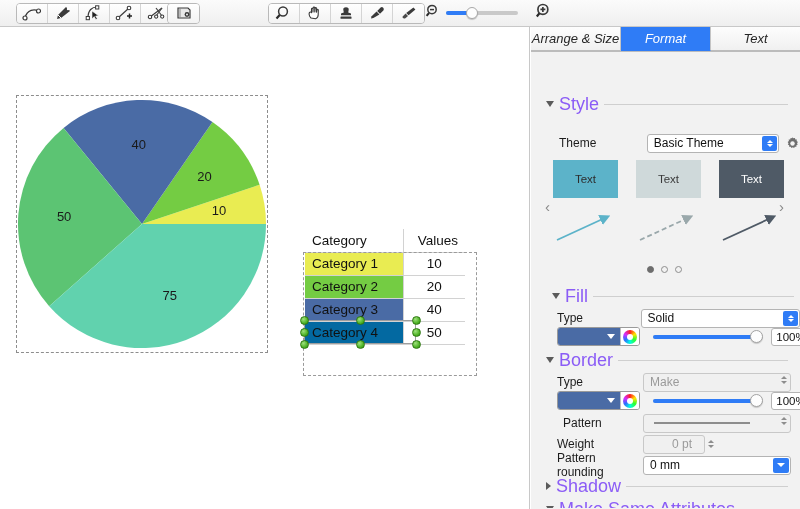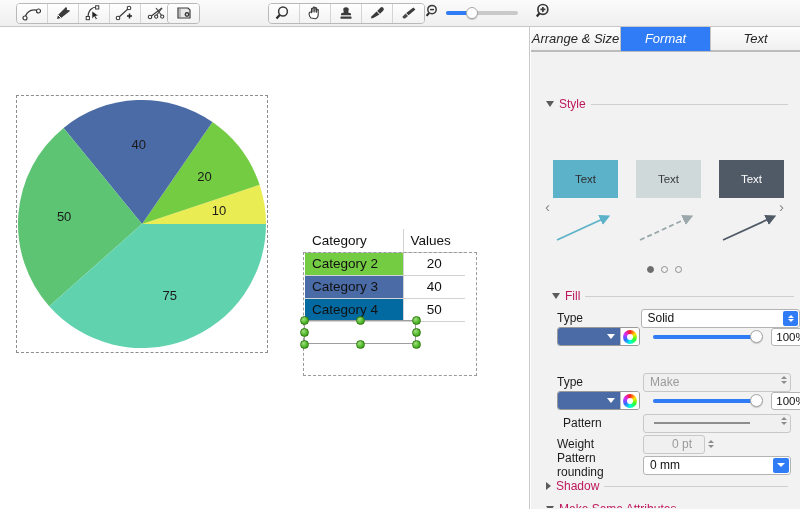--- a/index.html
+++ b/index.html
@@ -81,21 +81,21 @@
     color: #111;
     background: #fff;
   }
   #data-table th, #data-table td {
     border: 1px solid #d2d2d2;
     padding: 2px 7px;
     height: 23px;
     font-weight: normal;
   }
   #data-table th { text-align: left; border-top: none; }
-  #data-table th.val-h { text-align: left; }
+  #data-table th.val-h { text-align: right; }
   #data-table td.cat { width: 98px; text-align: left; border-left: none; }
   #data-table td.val { width: 62px; text-align: center; border-right: none; }
   #data-table th.cat-h { width: 98px; border-left: none; }
   #data-table th.val-h { width: 62px; border-right: none; }
 
   #table-sel-box {
     position: absolute; left: 303px; top: 225px;
     width: 174px; height: 124px;
     border: 1px dashed #9a9a9a; pointer-events: none;
   }
@@ -136,21 +136,21 @@
     padding: 0 0 0 15px; height: 18px;
   }
   .tri {
     width: 0; height: 0; border-left: 5px solid #5b5b5b;
     border-top: 4px solid transparent; border-bottom: 4px solid transparent;
   }
   .tri.open {
     border-left: 4.5px solid transparent; border-right: 4.5px solid transparent;
     border-top: 6px solid #5b5b5b; border-bottom: none;
   }
-  .sec-title { font-size: 12px; color: #be185d; white-space: nowrap; }
+  .sec-title { font-size: 18px; color: #8b5cf6; white-space: nowrap; }
   .rule { flex: 1; height: 1px; background: #cfcfcf; margin-right: 12px; }
 
   .row { display: flex; align-items: center; height: 22px; }
   .lbl { font-size: 12px; color: #1c1c1c; text-align: left; }
 
   
   .combo {
     position: relative; height: 19px; background: #fff;
     border: 1px solid #b4b4b4; border-radius: 3px;
     display: flex; align-items: center; padding-left: 6px;
@@ -381,20 +381,24 @@
     <div id="table-wrap">
       <table id="data-table">
         <thead>
           <tr>
             <th class="cat-h">Category</th>
             <th class="val-h">Values</th>
           </tr>
         </thead>
         <tbody id="table-body">
             <tr>
+              <td class="cat" style="background: rgb(233, 236, 82);">Category 1</td>
+              <td class="val">10</td>
+            </tr>
+            <tr>
               <td class="cat" style="background: rgb(116, 204, 67);">Category 2</td>
               <td class="val">20</td>
             </tr>
             <tr>
               <td class="cat" style="background: rgb(74, 107, 165);">Category 3</td>
               <td class="val">40</td>
             </tr>
             <tr>
               <td class="cat" style="background: #0369a1;">Category 4</td>
               <td class="val">50</td>
@@ -423,20 +427,36 @@
     </div>
 
     <div class="panel-body">
 
       <div class="section-head" style="position:absolute; left:0; top:43px; width:269px;">
         <span class="tri open"></span>
         <span class="sec-title">Style</span>
         <span class="rule"></span>
       </div>
 
+      <div class="row" style="position:absolute; left:0; top:80px; width:269px;">
+        <span class="lbl" style="width:120px; padding-left:28px;">Theme</span>
+        <span class="combo" style="width:138px;">
+          <span>Basic Theme</span>
+          <span class="stepper-blue">
+            <span class="up"></span>
+              <span class="dn"></span>
+          </span>
+        </span>
+        <span class="gear" style="margin-left:6px;">
+          <svg width="15" height="15" viewBox="0 0 16 16">
+            <path d="M8 1.2 l1 1.3 1.6-.5 .4 1.6 1.7 .2 -.3 1.6 1.4 .9 -1 1.3 .8 1.5 -1.5 .7 .1 1.7 -1.7 -.1 -.8 1.5 -1.4-.9 -1.4 .9 -.8-1.5 -1.7 .1 .1-1.7 -1.5-.7 .8-1.5 -1-1.3 1.4-.9 -.3-1.6 1.7-.2 .4-1.6 1.6 .5 z" fill="#6e6e6e"></path>
+            <circle cx="8" cy="8" r="2.4" fill="#f2f2f2"></circle>
+          </svg>
+        </span>
+      </div>
 
       <div id="style-cards">
           <div class="style-card" style="left: 22px; top: 108px; background: rgb(92, 179, 201); color: rgb(45, 45, 45);">Text</div>
           <div class="arrow-cell" style="left: 22px; top: 158px;"><svg width="65" height="34" viewBox="0 0 65 34">
               <defs>
                 <marker id="mk0" markerWidth="6" markerHeight="6" refX="4" refY="3" orient="auto">
                   <path d="M0 0 L6 3 L0 6 z" fill="#5cb3c9"></path>
                 </marker>
               </defs>
               <path d="M4 30 L54 7" stroke="#5cb3c9" stroke-width="1.8" fill="none" stroke-dasharray="0" marker-end="url(#mk0)"></path>
@@ -496,20 +516,25 @@
           </span>
         </span>
         <span class="op-slider" style="width:110px; margin-left:13px;">
           <span class="fill" id="fill-op-fill" style="width: 103.5px;"></span>
           <span class="knob" id="fill-op-knob" style="left: 97px;"></span>
         </span>
         <span class="pct-box" style="width:40px; margin-left:8px;">100%</span>
 
       </div>
 
+      <div class="section-head" style="position:absolute; left:0; top:299px; width:269px;">
+        <span class="tri open"></span>
+        <span class="sec-title">Border</span>
+        <span class="rule"></span>
+      </div>
 
       <div class="row" style="position:absolute; left:0; top:319px; width:269px;">
         <span class="lbl" style="width:112px; padding-left:26px;">Type</span>
         <span class="combo disabled" style="width:148px;">
           <span>Make</span>
           <span class="stepper-grey">
             <span class="up"></span>
               <span class="dn"></span>
           </span>
         </span>

